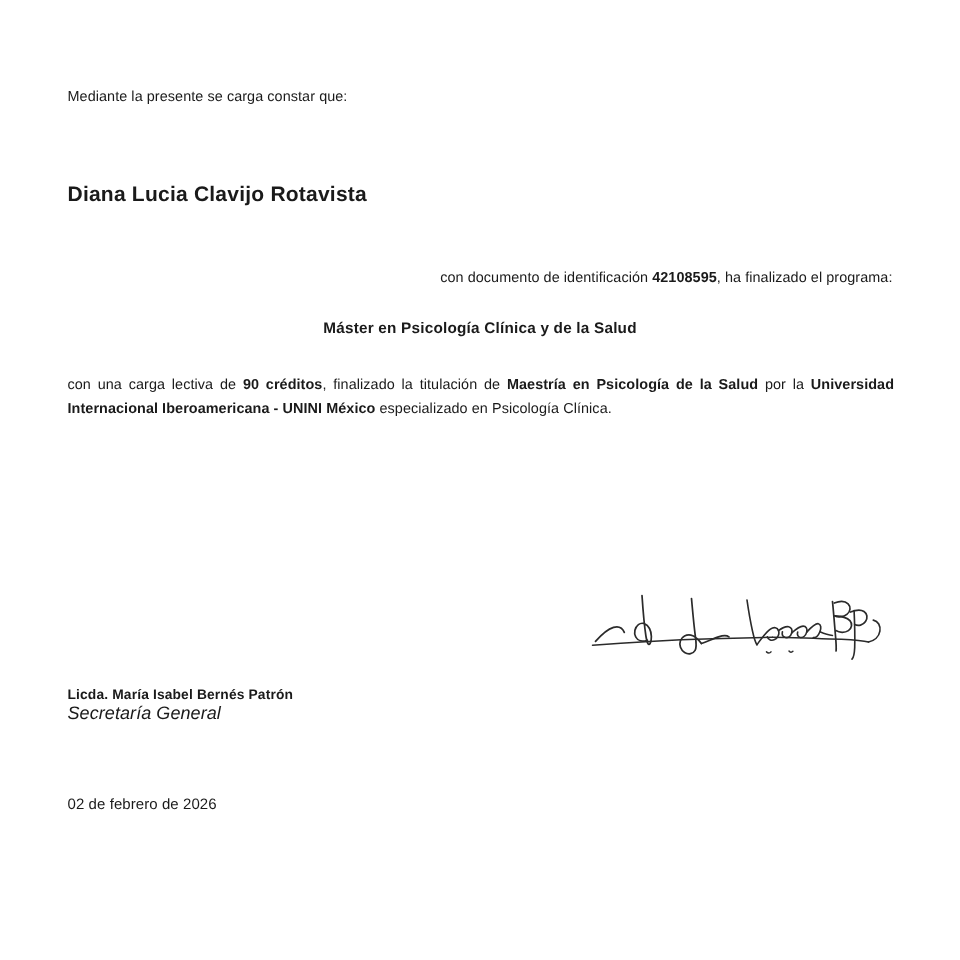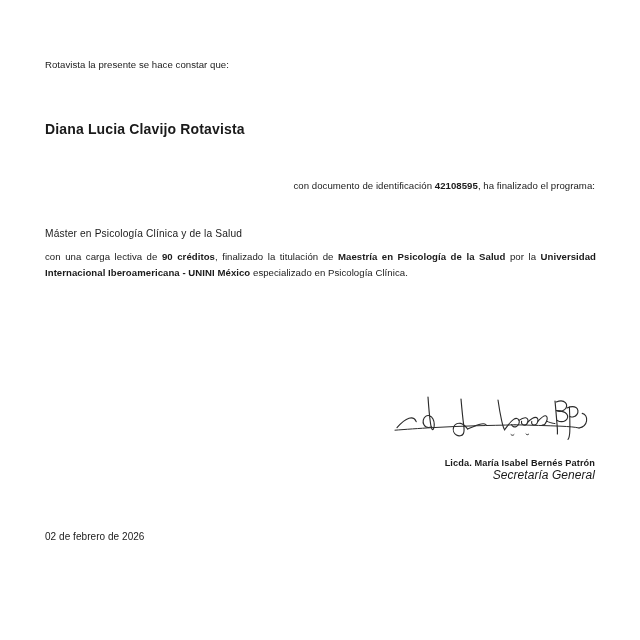--- a/index.html
+++ b/index.html
@@ -55,25 +55,26 @@
     top: 179px;
     left: 0;
     width: 100%;
     font-size: 9.6px;
     line-height: 14px;
     text-align: right;
     letter-spacing: 0.05px;
   }
   .program-title {
     position: absolute;
-    top: 228px;
+    top: 214px;
     left: 0;
     width: 100%;
     font-size: 10.2px;
-    font-weight: normal;
+    font-weight: bold;
+    text-align: center;
     letter-spacing: 0.15px;
   }
   .body-paragraph {
     position: absolute;
     top: 249px;
     left: 0;
     width: 551px;
     font-size: 9.6px;
     line-height: 16px;
     text-align: justify;
@@ -93,21 +94,21 @@
   .signature-area svg {
     display: block;
     width: 220px;
     height: 60px;
   }
   .signature-block {
     position: absolute;
     top: 457px;
     left: 0;
     width: 550px;
-    text-align: right;
+    text-align: left;
   }
   .sig-name {
     display: block;
     font-size: 9.2px;
     font-weight: bold;
     line-height: 12px;
     letter-spacing: 0.1px;
   }
   .sig-role {
     display: block;
@@ -136,21 +137,21 @@
   }
 
   .b { font-weight: bold; }
 </style>
 </head>
 <body>
 
 <div class="page">
   <div class="content">
 
-    <div class="intro-line">Rotavista la presente se hace constar que:</div>
+    <div class="intro-line">Mediante la presente se carga constar que:</div>
 
     <div class="recipient-name">Diana Lucia Clavijo Rotavista</div>
 
     <div class="id-line">
       <span>con documento de identificación </span><span class="b">42108595</span><span>, ha finalizado el programa:</span>
     </div>
 
     <div class="program-title">Máster en Psicología Clínica y de la Salud</div>
 
     <div class="body-paragraph">

